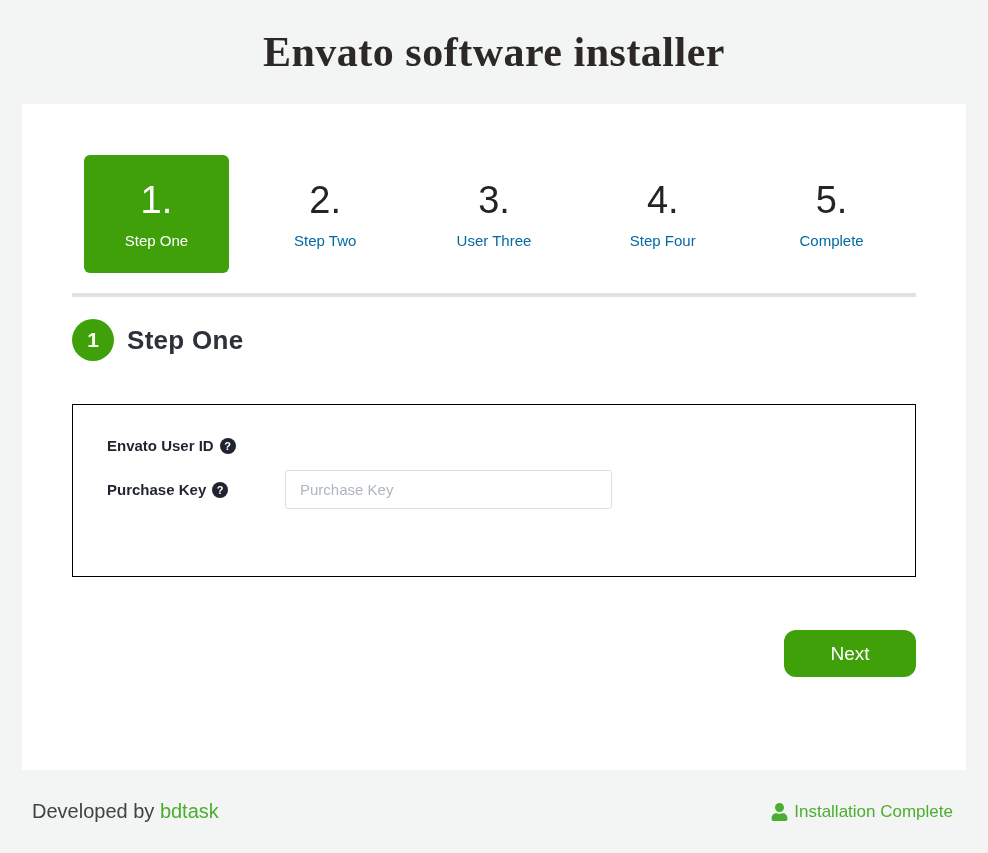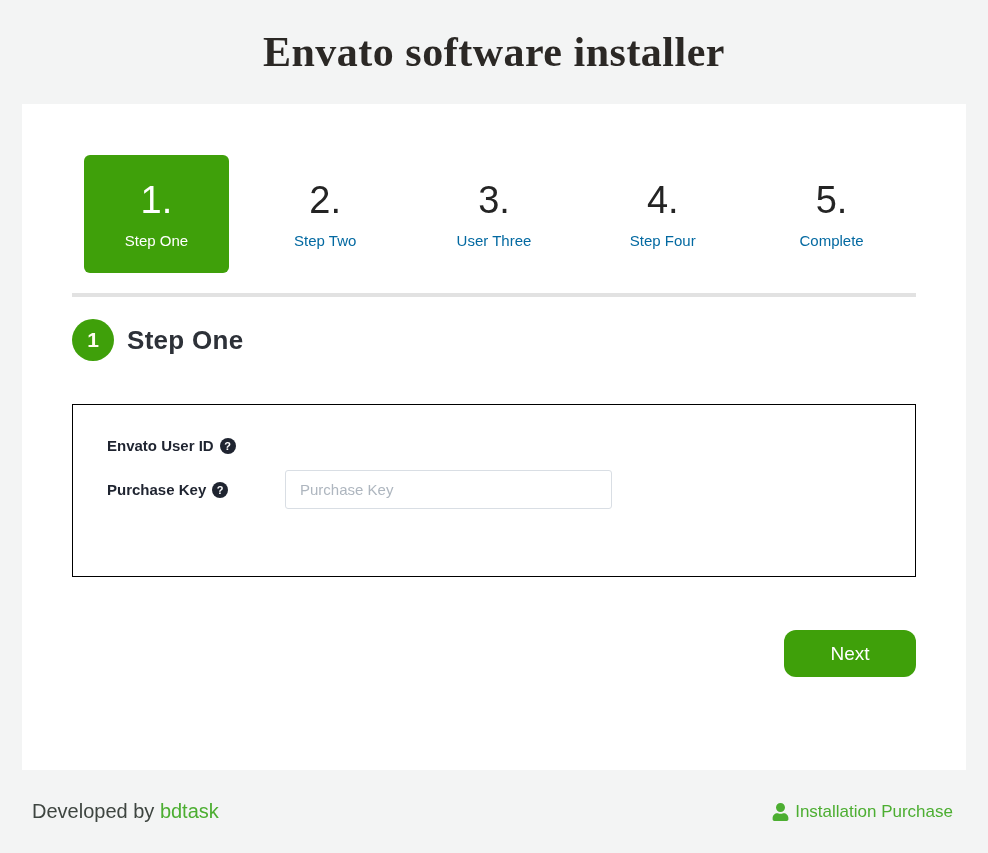--- a/index.html
+++ b/index.html
@@ -235,15 +235,15 @@
   <div class="footer-left">
     <span>Developed by</span>
     <a class="footer-brand-link">bdtask</a>
   </div>
   <a class="footer-right">
     <span class="user-icon">
       <svg width="17" height="18" viewBox="0 0 448 512" fill="#4cae31" aria-hidden="true">
         <path d="M224 256c70.7 0 128-57.3 128-128S294.7 0 224 0 96 57.3 96 128s57.3 128 128 128zm89.6 32h-16.7c-22.2 10.2-46.9 16-72.9 16s-50.6-5.8-72.9-16h-16.7C60.2 288 0 348.2 0 422.4V464c0 26.5 21.5 48 48 48h352c26.5 0 48-21.5 48-48v-41.6c0-74.2-60.2-134.4-134.4-134.4z"></path>
       </svg>
     </span>
-    <span>Installation Purchase</span>
+    <span>Installation Complete</span>
   </a>
 </div>
 
 </body></html>

